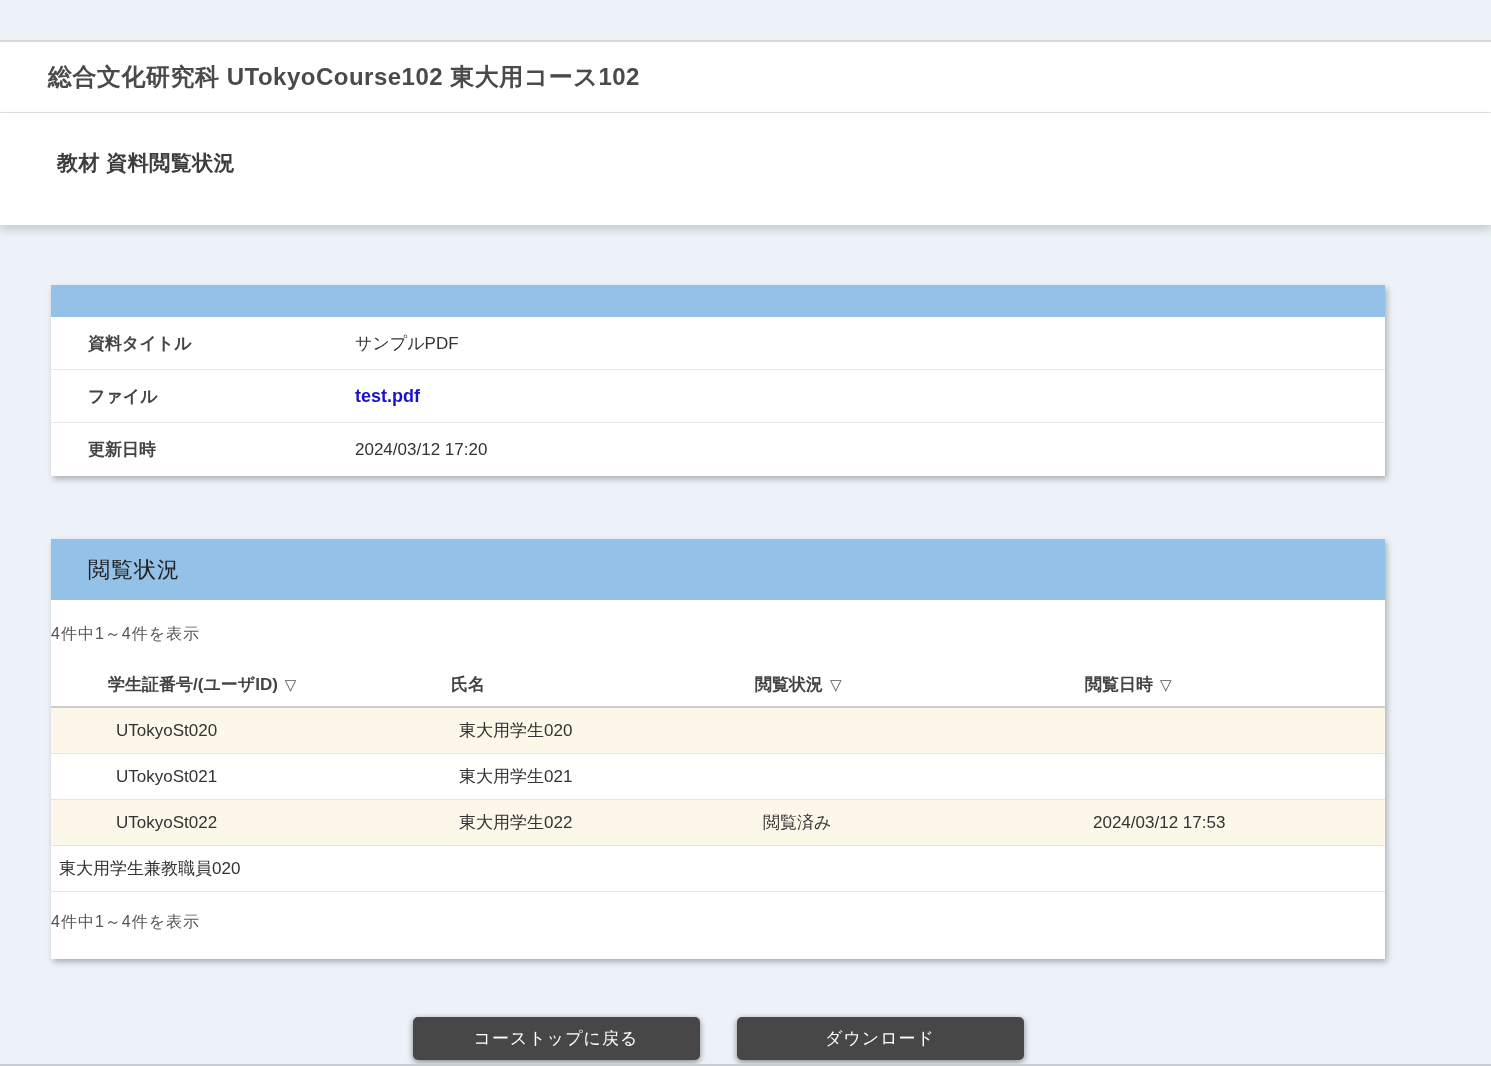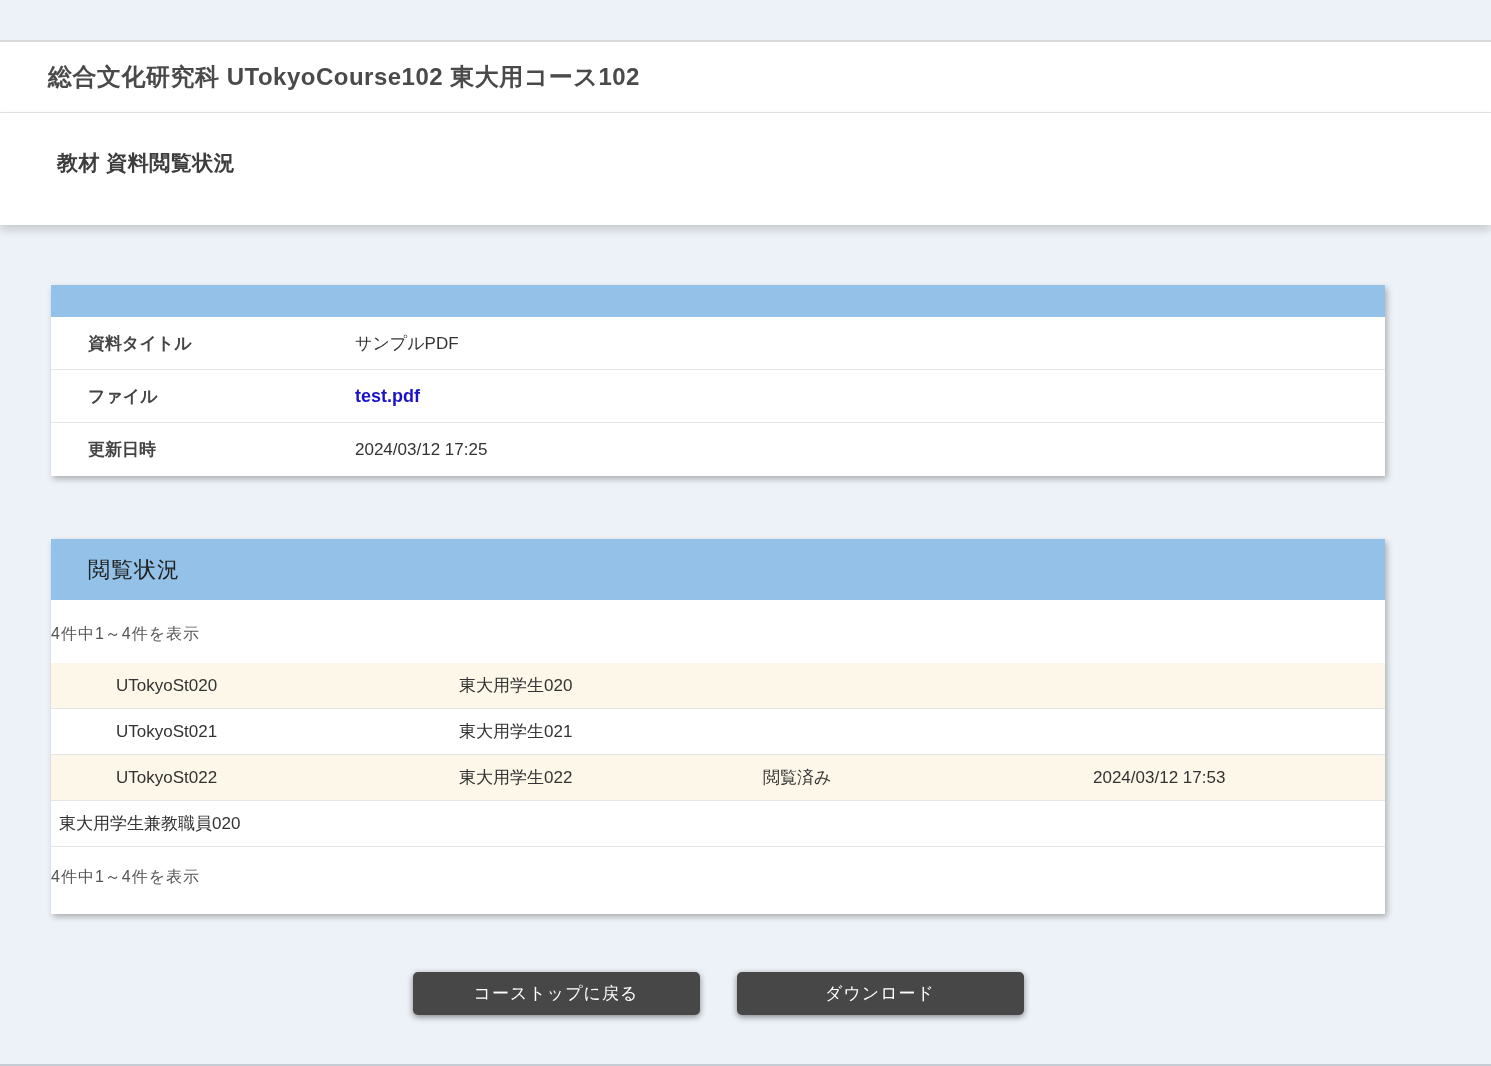--- a/index.html
+++ b/index.html
@@ -157,31 +157,45 @@
 
     <div class="mat-row">
       <div class="mat-label">ファイル</div>
       <div class="mat-value">
         <a class="file-link">test.pdf</a>
       </div>
     </div>
 
     <div class="mat-row">
       <div class="mat-label">更新日時</div>
-      <div class="mat-value">2024/03/12 17:25</div>
+      <div class="mat-value">2024/03/12 17:20</div>
     </div>
   </section>
 
   <section class="panel panel-status">
     <div class="accent-bar">
       <span class="section-title">閲覧状況</span>
     </div>
 
     <div class="count-line count-top">4件中1～4件を表示</div>
 
+    <div class="thead-row">
+      <div class="th col-userid sortable">
+        <span>学生証番号/(ユーザID)</span><span class="sort-glyph">▽</span>
+      </div>
+      <div class="th col-name">
+        <span>氏名</span>
+      </div>
+      <div class="th col-status sortable">
+        <span>閲覧状況</span><span class="sort-glyph">▽</span>
+      </div>
+      <div class="th col-date sortable">
+        <span>閲覧日時</span><span class="sort-glyph">▽</span>
+      </div>
+    </div>
 
     <div class="trow alt">
       <div class="td col-userid">UTokyoSt020</div>
       <div class="td col-name">東大用学生020</div>
       <div class="td col-status"></div>
       <div class="td col-date"></div>
     </div>
 
     <div class="trow">
       <div class="td col-userid">UTokyoSt021</div>

